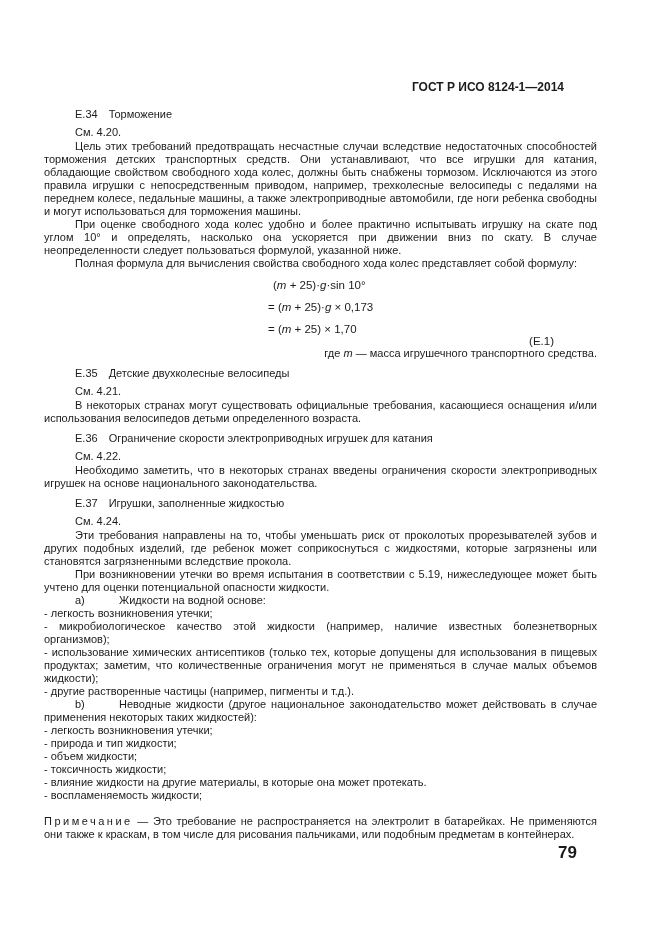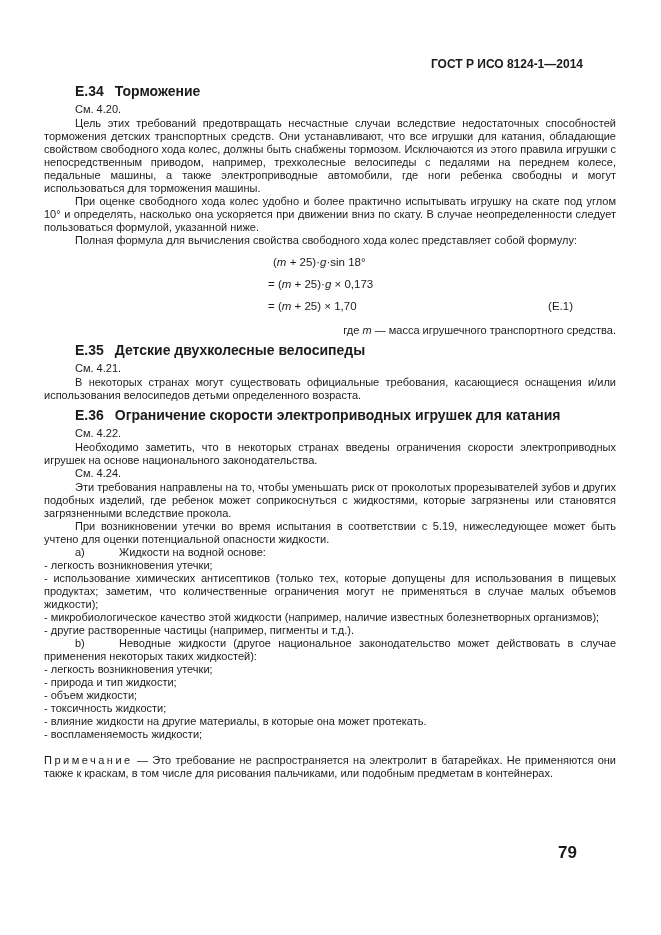--- a/index.html
+++ b/index.html
@@ -7,47 +7,47 @@
   body {
     width: 661px; height: 935px;
     background: #ffffff;
     color: #1b1b1b;
     font-family: "Liberation Sans", "DejaVu Sans", sans-serif;
     font-size: 11px;
     line-height: 13px;
     position: relative;
     overflow: hidden;
   }
-  .page { padding: 58px 45px 0 44px; }
+  .page { padding: 58px 64px 0 44px; margin-top: 23px; }
   .doc-header {
     text-align: right;
     padding-right: 33px;
     font-weight: bold;
     font-size: 12px;
     margin: 0 0 14px 0;
   }
   h3.sec {
-    font-size: 14px;
-    font-weight: bold;
+    font-size: 11px;
+    font-weight: normal;
     margin: 7px 0 5px 0;
     text-indent: 31px;
   }
   h3.sec .sec-num { margin-right: 11px; }
   p { margin: 0; }
   .see { text-indent: 31px; margin: 0 0 1px 0; }
   .body-p { text-indent: 31px; text-align: justify; }
   .fline {
     margin: 9px 0 0 0;
     padding-left: 224px;
     position: relative;
     font-size: 11.5px;
   }
   .fline .f1-indent { padding-left: 5px; }
   .mvar { font-style: italic; }
-  .eq-num { position: absolute; right: 43px; top: 0; }
+  .eq-num { position: absolute; right: 43px; top: 12px; }
   .where-line { margin-top: 11px; text-align: right; }
   .list-head { text-indent: 31px; text-align: justify; }
   .list-label { display: inline-block; width: 44px; text-indent: 0; }
   .list-item { text-align: justify; }
   .note-p { margin-top: 13px; text-align: justify; }
   .note-label { letter-spacing: 2.5px; }
   .closing-p { margin-top: 9px; text-indent: 31px; text-align: justify; }
   .page-number {
     position: absolute;
     right: 84px;
@@ -65,21 +65,21 @@
 
   <div>
     <h3 class="sec">
       <span class="sec-num">Е.34</span><span>Торможение</span>
     </h3>
     <p class="see">См. 4.20.</p>
     <p class="body-p">Цель этих требований предотвращать несчастные случаи вследствие недостаточных способностей торможения детских транспортных средств. Они устанавливают, что все игрушки для катания, обладающие свойством свободного хода колес, должны быть снабжены тормозом. Исключаются из этого правила игрушки с непосредственным приводом, например, трехколесные велосипеды с педалями на переднем колесе, педальные машины, а также электроприводные автомобили, где ноги ребенка свободны и могут использоваться для торможения машины.</p>
     <p class="body-p">При оценке свободного хода колес удобно и более практично испытывать игрушку на скате под углом 10° и определять, насколько она ускоряется при движении вниз по скату. В случае неопределенности следует пользоваться формулой, указанной ниже.</p>
     <p class="body-p">Полная формула для вычисления свойства свободного хода колес представляет собой формулу:</p>
 
-    <div class="fline"><span class="f1-indent">(</span><span class="mvar">m</span><span> + 25)·</span><span class="mvar">g</span><span>·sin 18°</span></div>
+    <div class="fline"><span class="f1-indent">(</span><span class="mvar">m</span><span> + 25)·</span><span class="mvar">g</span><span>·sin 10°</span></div>
     <div class="fline"><span>= (</span><span class="mvar">m</span><span> + 25)·</span><span class="mvar">g</span><span> × 0,173</span></div>
     <div class="fline"><span>= (</span><span class="mvar">m</span><span> + 25) × 1,70</span><span class="eq-num">(Е.1)</span></div>
 
     <p class="where-line"><span>где </span><span class="mvar">m</span><span> — масса игрушечного транспортного средства.</span></p>
   </div>
 
   <div>
     <h3 class="sec">
       <span class="sec-num">Е.35</span><span>Детские двухколесные велосипеды</span>
     </h3>
@@ -89,30 +89,33 @@
 
   <div>
     <h3 class="sec">
       <span class="sec-num">Е.36</span><span>Ограничение скорости электроприводных игрушек для катания</span>
     </h3>
     <p class="see">См. 4.22.</p>
     <p class="body-p">Необходимо заметить, что в некоторых странах введены ограничения скорости электроприводных игрушек на основе национального законодательства.</p>
   </div>
 
   <div>
+    <h3 class="sec">
+      <span class="sec-num">Е.37</span><span>Игрушки, заполненные жидкостью</span>
+    </h3>
     <p class="see">См. 4.24.</p>
     <p class="body-p">Эти требования направлены на то, чтобы уменьшать риск от проколотых прорезывателей зубов и других подобных изделий, где ребенок может соприкоснуться с жидкостями, которые загрязнены или становятся загрязненными вследствие прокола.</p>
     <p class="body-p">При возникновении утечки во время испытания в соответствии с 5.19, нижеследующее может быть учтено для оценки потенциальной опасности жидкости.</p>
 
     <div class="list-head">
       <span class="list-label">a)</span><span>Жидкости на водной основе:</span>
     </div>
     <div class="list-item">- легкость возникновения утечки;</div>
+    <div class="list-item">- микробиологическое качество этой жидкости (например, наличие известных болезнетворных организмов);</div>
     <div class="list-item">- использование химических антисептиков (только тех, которые допущены для использования в пищевых продуктах; заметим, что количественные ограничения могут не применяться в случае малых объемов жидкости);</div>
-    <div class="list-item">- микробиологическое качество этой жидкости (например, наличие известных болезнетворных организмов);</div>
     <div class="list-item">- другие растворенные частицы (например, пигменты и т.д.).</div>
 
     <div class="list-head">
       <span class="list-label">b)</span><span>Неводные жидкости (другое национальное законодательство может действовать в случае применения некоторых таких жидкостей):</span>
     </div>
     <div class="list-item">- легкость возникновения утечки;</div>
     <div class="list-item">- природа и тип жидкости;</div>
     <div class="list-item">- объем жидкости;</div>
     <div class="list-item">- токсичность жидкости;</div>
     <div class="list-item">- влияние жидкости на другие материалы, в которые она может протекать.</div>

